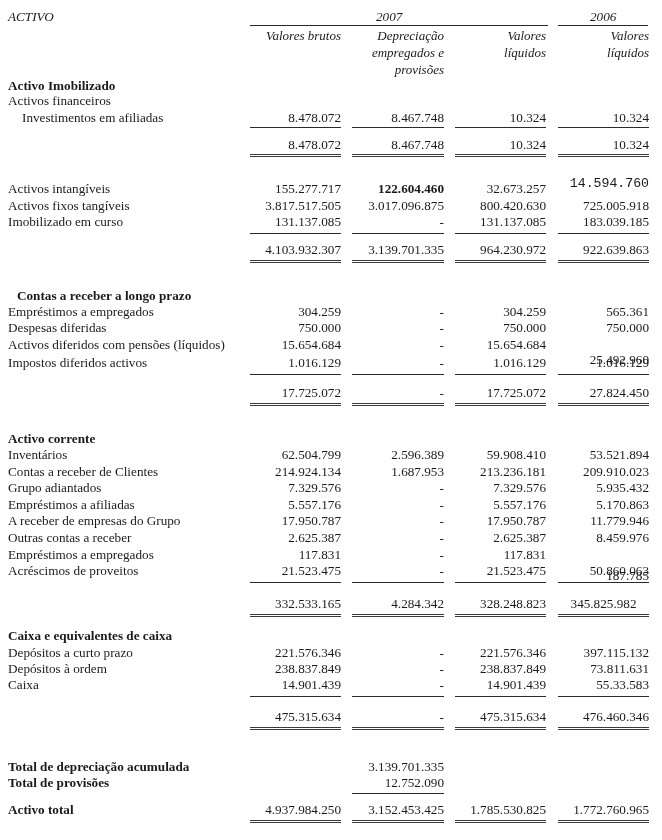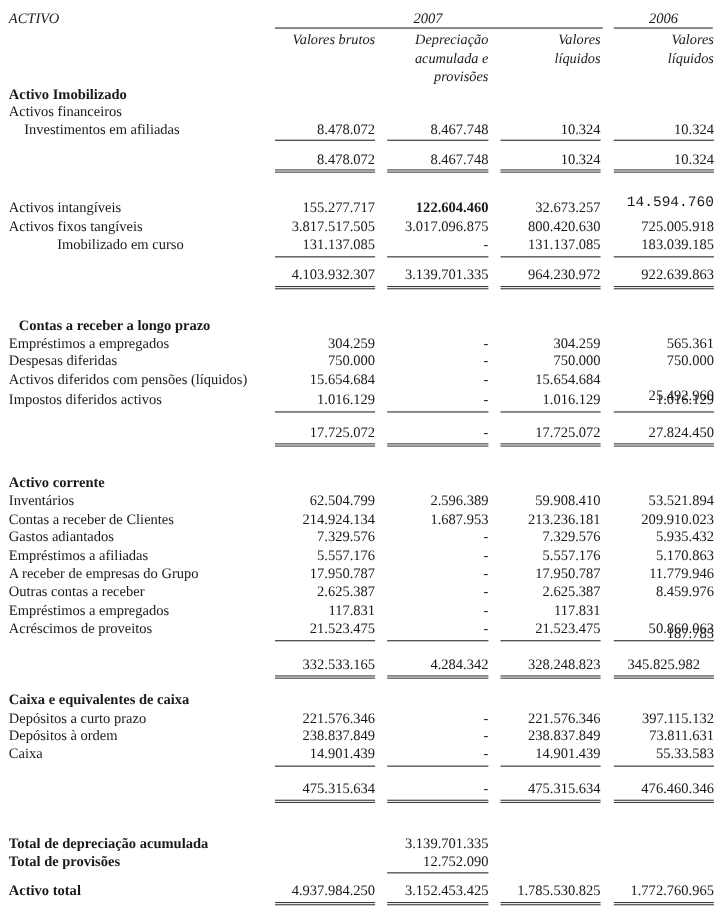--- a/index.html
+++ b/index.html
@@ -22,21 +22,21 @@
 
 <div class="abs it" style="left:8px; top:9px;">ACTIVO</div>
 <div class="abs it" style="left:376px; top:9px;">2007</div>
 <div class="abs it" style="left:590px; top:9px;">2006</div>
 <div class="hl" style="left:250px; width:298px; top:25px;"></div>
 <div class="hl" style="left:558px; width:90px; top:25px;"></div>
 
 <div class="abs it hdr c1" style="top:27px;"><span>Valores brutos</span></div>
 <div class="abs it hdr c2" style="top:27px;">
   <div>Depreciação</div>
-    <div>acumulada e</div>
+    <div>empregados e</div>
     <div>provisões</div>
 </div>
 <div class="abs it hdr c3" style="top:27px;">
   <div>Valores</div>
     <div>líquidos</div>
 </div>
 <div class="abs it hdr c4" style="top:27px;">
   <div>Valores</div>
     <div>líquidos</div>
 </div>
@@ -73,21 +73,21 @@
   <div class="abs num c4" style="top:176px;font-family:Liberation Mono, monospace;">14.594.760</div>
 </div>
 <div>
   <div class="abs" style="left:8px; top:198px;">Activos fixos tangíveis</div>
   <div class="abs num c1" style="top:198px;">3.817.517.505</div>
   <div class="abs num c2" style="top:198px;">3.017.096.875</div>
   <div class="abs num c3" style="top:198px;">800.420.630</div>
   <div class="abs num c4" style="top:198px;">725.005.918</div>
 </div>
 <div>
-  <div class="abs" style="left:8px; top:214px;margin-left:44px;">Imobilizado em curso</div>
+  <div class="abs" style="left:8px; top:214px;">Imobilizado em curso</div>
   <div class="abs num c1" style="top:214px;">131.137.085</div>
   <div class="abs num c2" style="top:214px;">-</div>
   <div class="abs num c3" style="top:214px;">131.137.085</div>
   <div class="abs num c4" style="top:214px;">183.039.185</div>
 </div>
 <div class="hl c1" style="top:233px;"></div>
 <div class="hl c2" style="top:233px;"></div>
 <div class="hl c3" style="top:233px;"></div>
 <div class="hl c4" style="top:233px;"></div>
 <div>
@@ -155,21 +155,21 @@
       <div class="abs num c4" style="top: 447px;">53.521.894</div>
     </div>
     <div>
       <div class="abs" style="left: 8px; top: 463.6px;">Contas a receber de Clientes</div>
       <div class="abs num c1" style="top: 463.6px;">214.924.134</div>
       <div class="abs num c2" style="top: 463.6px;">1.687.953</div>
       <div class="abs num c3" style="top: 463.6px;">213.236.181</div>
       <div class="abs num c4" style="top: 463.6px;">209.910.023</div>
     </div>
     <div>
-      <div class="abs" style="left: 8px; top: 480.2px;">Gastos adiantados</div>
+      <div class="abs" style="left: 8px; top: 480.2px;">Grupo adiantados</div>
       <div class="abs num c1" style="top: 480.2px;">7.329.576</div>
       <div class="abs num c2" style="top: 480.2px;">-</div>
       <div class="abs num c3" style="top: 480.2px;">7.329.576</div>
       <div class="abs num c4" style="top: 480.2px;">5.935.432</div>
     </div>
     <div>
       <div class="abs" style="left: 8px; top: 496.8px;">Empréstimos a afiliadas</div>
       <div class="abs num c1" style="top: 496.8px;">5.557.176</div>
       <div class="abs num c2" style="top: 496.8px;">-</div>
       <div class="abs num c3" style="top: 496.8px;">5.557.176</div>

